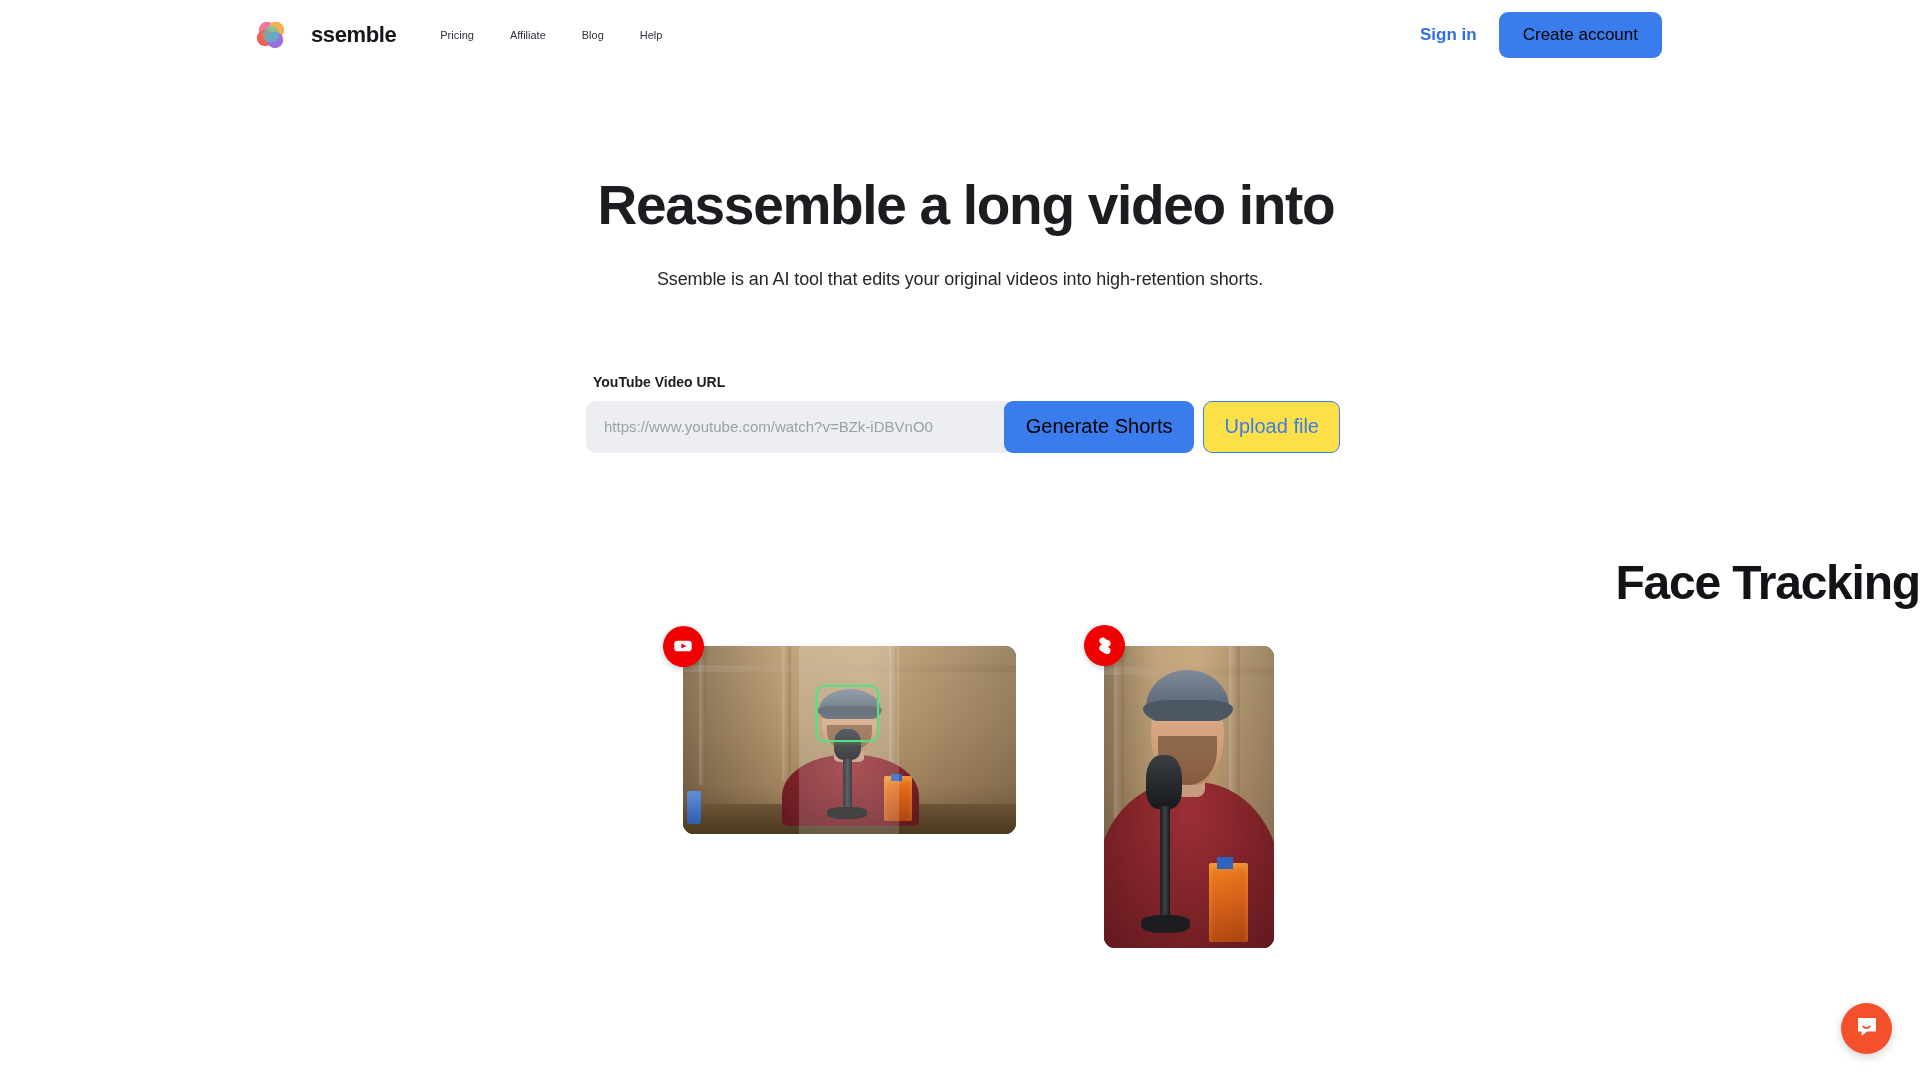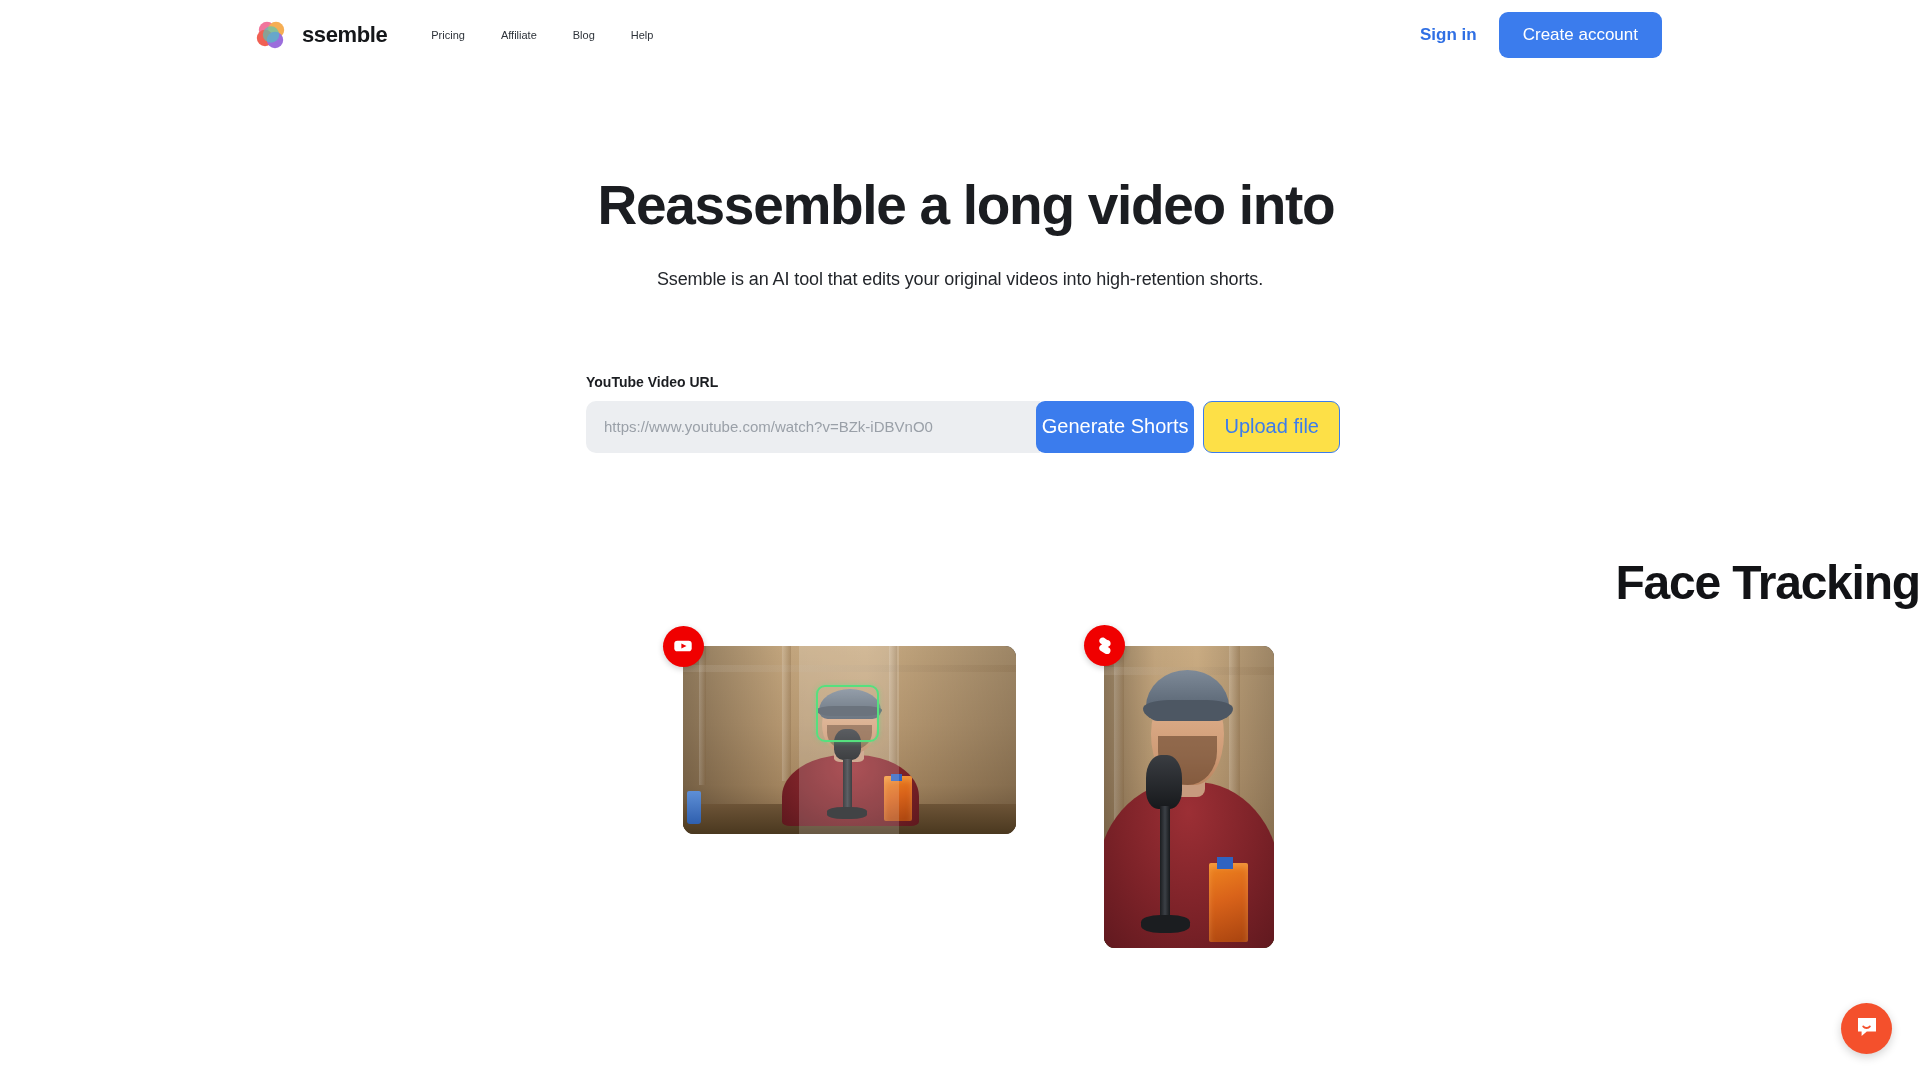--- a/index.html
+++ b/index.html
@@ -23,21 +23,21 @@
     height: 70px;
     display: flex;
     align-items: center;
     padding: 0 258px 0 255px;
     position: relative;
   }
 
   .brand {
     display: flex;
     align-items: center;
-    gap: 14px;
+    gap: 23px;
     cursor: pointer;
     text-decoration: none;
   }
 
   .logo-mark {
     width: 33px;
     height: 33px;
     position: relative;
     display: block;
   }
@@ -76,21 +76,21 @@
     font-weight: bold;
     color: #2f6fe4;
     cursor: pointer;
     text-decoration: none;
     padding: 6px 8px;
     white-space: nowrap;
   }
 
   .create-account {
     background: #3b7ced;
-    color: #ffffff;
+    color: #000000;
     font-size: 17px;
     font-family: "Liberation Sans", sans-serif;
     border: none;
     border-radius: 9px;
     padding: 13px 24px;
     cursor: pointer;
     white-space: nowrap;
   }
 
   
@@ -137,20 +137,21 @@
     padding-left: 6px;
   }
 
   .form-label {
     font-size: 14px;
     font-weight: bold;
     color: #1b1d21;
     margin-bottom: 11px;
     display: block;
     text-align: left;
+    margin-left: 7px;
   }
 
   .form-row {
     display: flex;
     align-items: stretch;
     height: 52px;
   }
 
   .url-input {
     flex: 1;
@@ -160,26 +161,26 @@
     font-size: 15px;
     font-family: "Liberation Sans", sans-serif;
     color: #25282d;
     padding: 0 18px;
     outline: none;
   }
   .url-input::placeholder { color: #9aa0a8; }
 
   .generate-btn {
     background: #3b7ced;
-    color: #ffffff;
+    color: #000000;
     font-size: 20px;
     font-family: "Liberation Sans", sans-serif;
     border: none;
     border-radius: 9px;
-    padding: 0 6px;
+    padding: 0 22px;
     cursor: pointer;
     white-space: nowrap;
     margin-left: -4px;
   }
 
   .upload-btn {
     background: #fde047;
     color: #3b7ced;
     font-size: 20px;
     font-family: "Liberation Sans", sans-serif;

